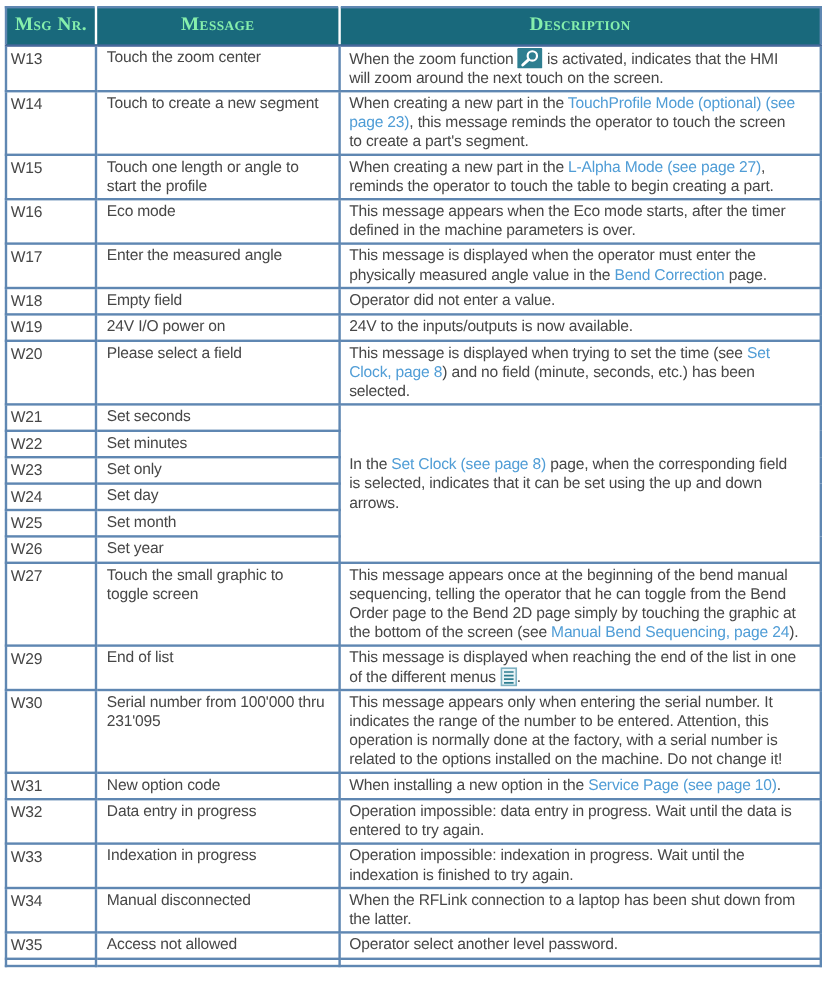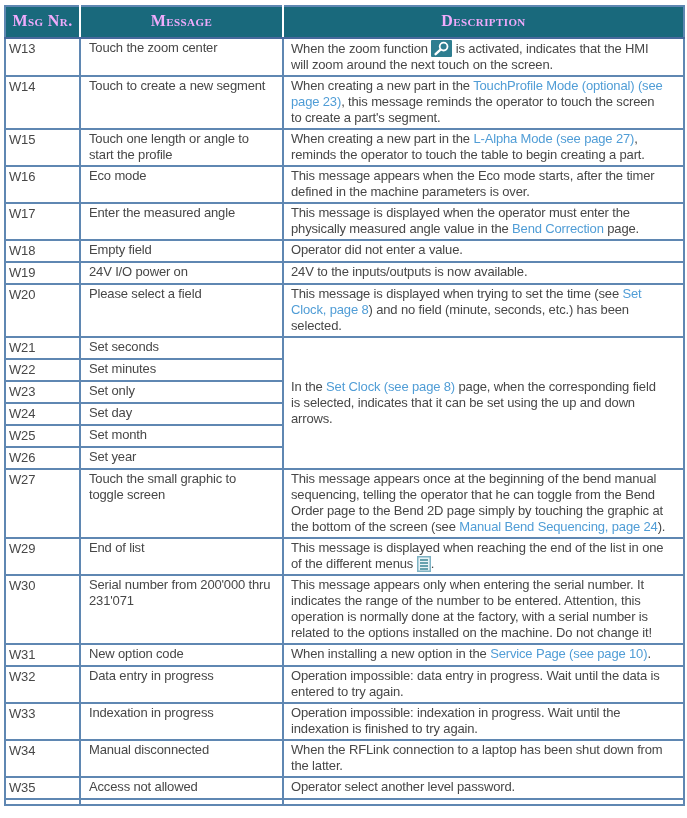--- a/index.html
+++ b/index.html
@@ -9,21 +9,21 @@
     box-sizing:border-box;padding:5px 3px 0 4px;
   }
   table.msg-table{
     border-collapse:collapse;table-layout:fixed;width:679px;
     border:2px solid #5f87b2;
   }
   col.c-nr{width:75px;}
   col.c-msg{width:203px;}
   col.c-desc{width:401px;}
   thead th{
-    background:#19697c;color:#f0abfc;
+    background:#19697c;color:#86efac;
     font-family:"Liberation Serif","DejaVu Serif",serif;
     font-variant:small-caps;font-weight:bold;font-size:16px;
     letter-spacing:.4px;text-align:center;vertical-align:middle;
     height:26px;padding:1px 2px 3px 2px;
     border-left:2px solid #ffffff;border-bottom:2px solid #48699c;
   }
   thead th:first-child{border-left:none;}
   tbody td{
     border:2px solid #5f87b2;
     vertical-align:top;
@@ -138,21 +138,21 @@
           <td class="desc"><span>This message is displayed when reaching the end of the list in one of the different menus </span><span class="inline-icon"><svg width="14" height="16" viewBox="0 0 14 16">
                 <rect x="0.75" y="0.75" width="12.5" height="14.5" fill="#e8f3f6" stroke="#7fb3c4" stroke-width="1.5"></rect>
                 <line x1="3" y1="4" x2="11" y2="4" stroke="#2e7e90" stroke-width="1.4"></line>
                 <line x1="3" y1="7" x2="11" y2="7" stroke="#2e7e90" stroke-width="1.4"></line>
                 <line x1="3" y1="10" x2="11" y2="10" stroke="#2e7e90" stroke-width="1.4"></line>
                 <line x1="3" y1="13" x2="11" y2="13" stroke="#2e7e90" stroke-width="1.4"></line>
               </svg></span><span>.</span></td>
         </tr>
         <tr>
           <td class="nr">W30</td>
-          <td class="msg">Serial number from 200'000 thru 231'071</td>
+          <td class="msg">Serial number from 100'000 thru 231'095</td>
           <td class="desc"><span>This message appears only when entering the serial number. It indicates the range of the number to be entered. Attention, this operation is normally done at the factory, with a serial number is related to the options installed on the machine. Do not change it!</span></td>
         </tr>
         <tr>
           <td class="nr">W31</td>
           <td class="msg">New option code</td>
           <td class="desc"><span>When installing a new option in the </span><span class="link">Service Page (see page 10)</span><span>.</span></td>
         </tr>
         <tr>
           <td class="nr">W32</td>
           <td class="msg">Data entry in progress</td>

